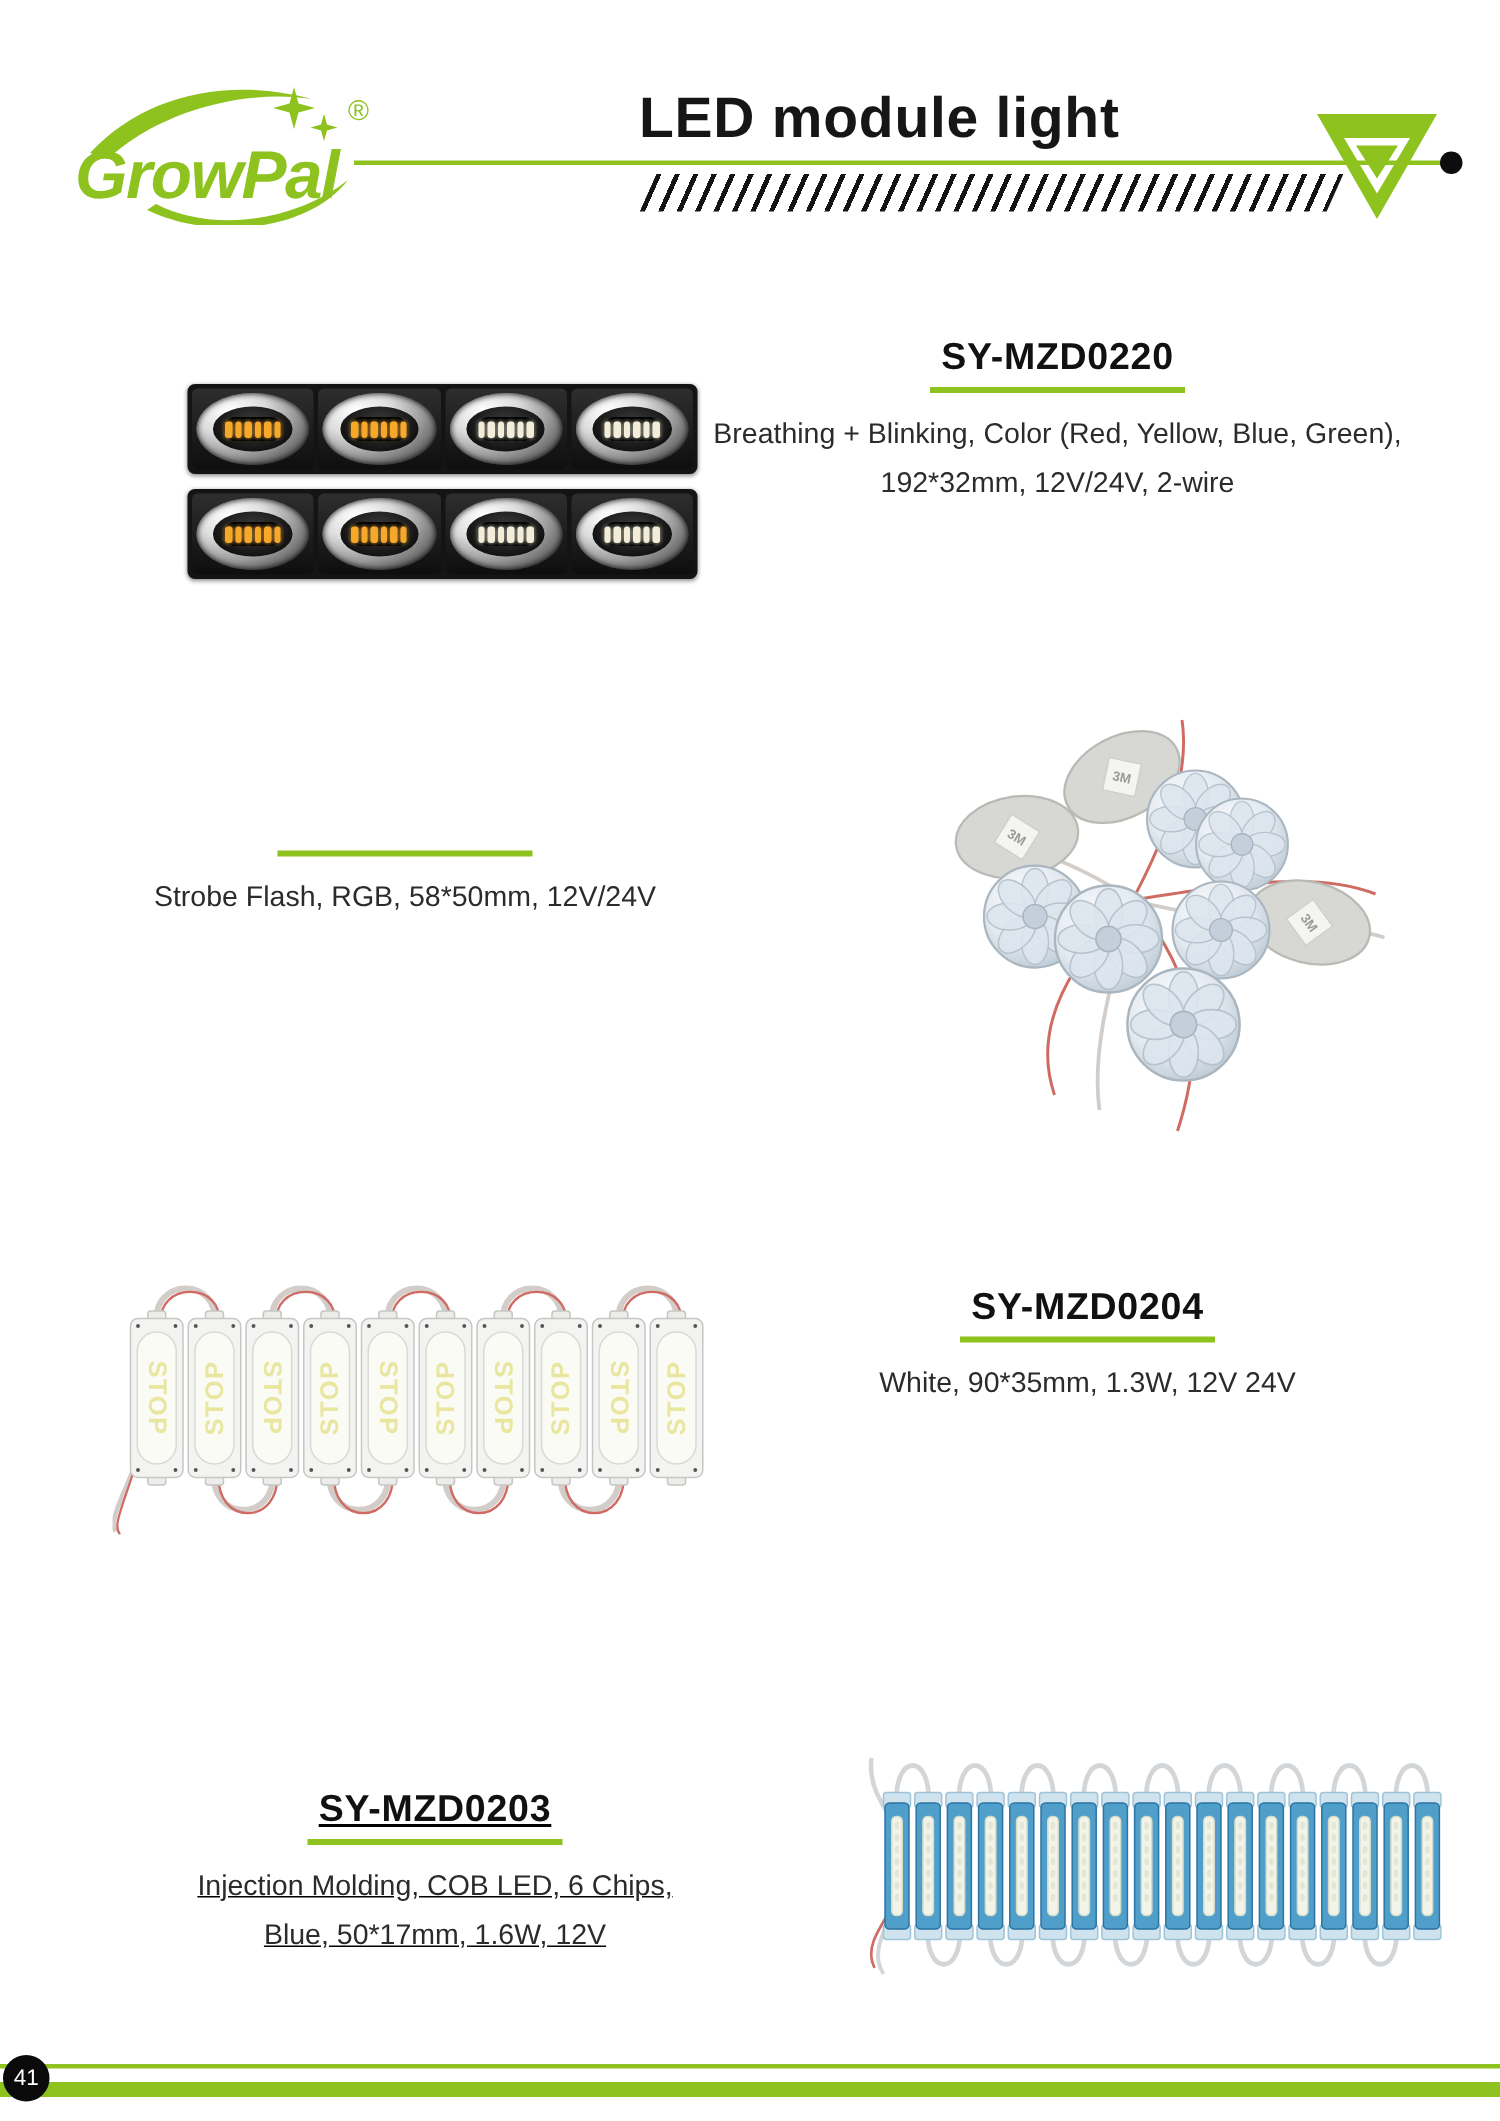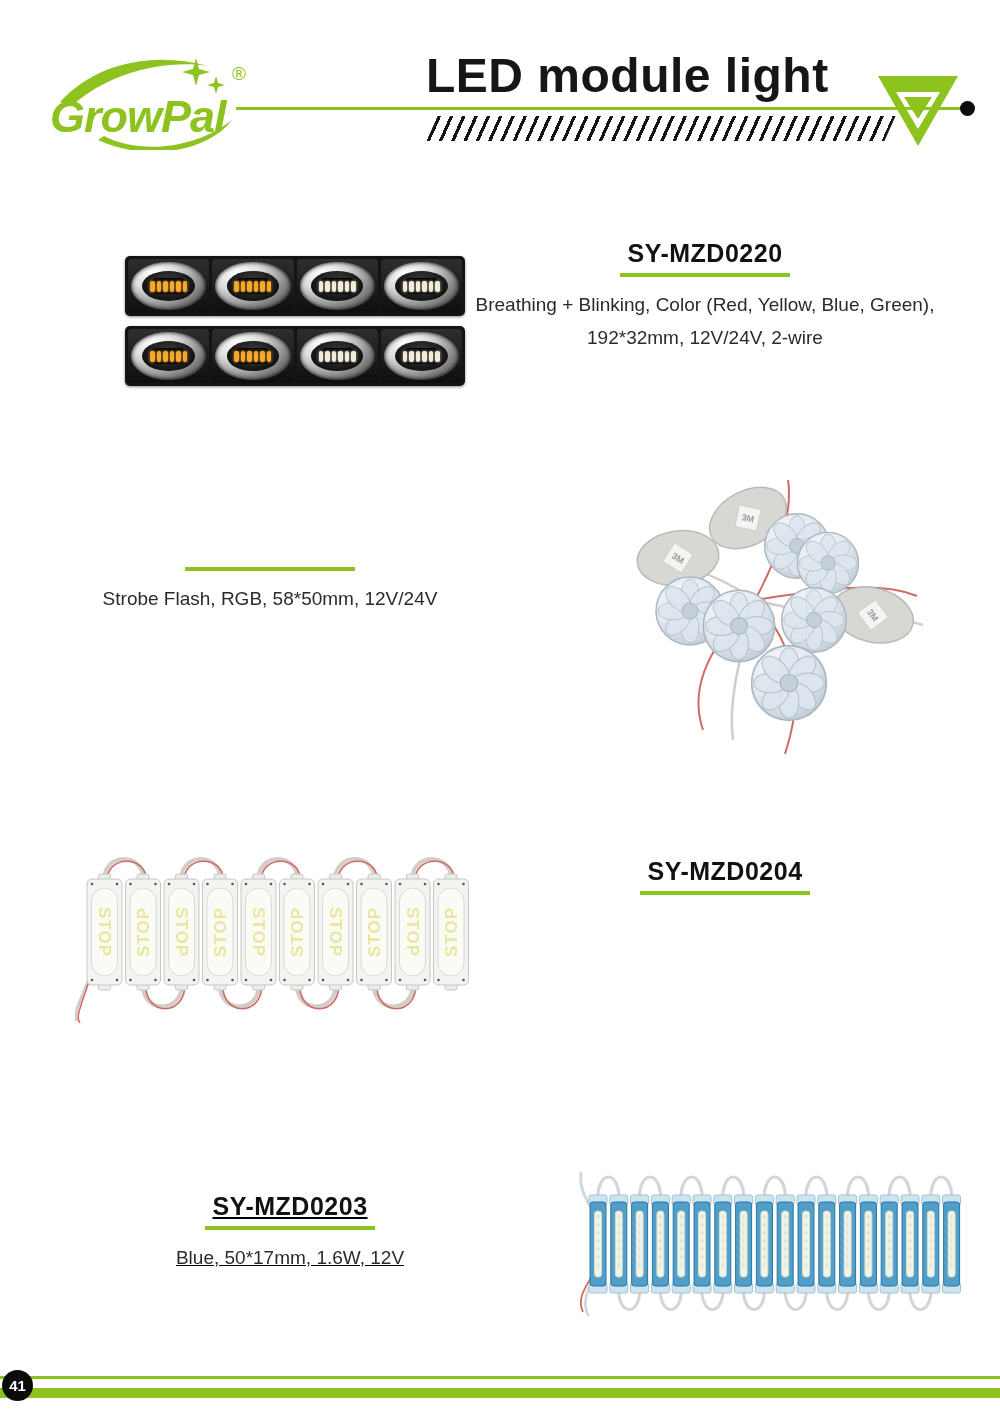--- a/index.html
+++ b/index.html
@@ -2,21 +2,21 @@
 <html><head>
 <meta charset="utf-8">
 <style>
   :root{ --green:#8dc21f; --ink:#161616; --body:#2b2b2b; }
   *{box-sizing:border-box;}
   body{margin:0;background:#ffffff;font-family:"Liberation Sans",sans-serif;}
   .page{position:relative;width:1000px;height:1414px;margin:0 auto;background:#fff;overflow:hidden;}
 
   
   .logo-svg{position:absolute;left:46px;top:50px;width:212px;height:100px;}
-  .page-title{position:absolute;left:426px;top:48px;margin:0;font-size:48px;font-weight:bold;color:var(--ink);letter-spacing:0.5px;white-space:nowrap;}
+  .page-title{position:absolute;left:426px;top:58px;margin:0;font-size:38px;font-weight:bold;color:var(--ink);letter-spacing:0.5px;white-space:nowrap;}
   .header-rule{position:absolute;left:236px;top:107px;width:731px;height:3px;background:var(--green);z-index:3;}
   .header-dot{position:absolute;left:960px;top:101px;width:15px;height:15px;border-radius:50%;background:#0d0d0d;z-index:4;}
   .triangle-svg{position:absolute;left:876px;top:72px;width:84px;height:78px;z-index:2;}
   .slashes{position:absolute;left:432px;top:116px;width:458px;height:25px;
     background:repeating-linear-gradient(90deg,#141414 0 3.5px,transparent 3.5px 12.3px);
     transform:skewX(-24deg);}
 
   
   .product{position:absolute;text-align:center;}
   .code{font-size:25px;font-weight:bold;color:#111;letter-spacing:0.5px;}
@@ -35,21 +35,21 @@
     background:radial-gradient(ellipse at 50% 38%,#3d3d3d,#121212 72%);
     display:flex;align-items:center;justify-content:center;}
   .chipbar{width:74%;height:16px;background:#090909;border:1px solid #000;border-radius:8px;
     display:flex;align-items:center;justify-content:center;gap:2px;}
   .chip{width:7px;height:11px;border-radius:2px;}
 
   
   .footer-thin{position:absolute;left:0;top:1376px;width:1000px;height:3px;background:var(--green);}
   .footer-thick{position:absolute;left:0;top:1388px;width:1000px;height:10px;background:var(--green);}
   .page-badge{position:absolute;left:2px;top:1370px;width:31px;height:31px;border-radius:50%;
-    background:#0b0b0b;color:#fff;font-size:15px;font-weight:bold;
+    background:#0b0b0b;color:#fff;font-size:15px;font-weight:normal;
     display:flex;align-items:center;justify-content:center;z-index:5;}
 </style>
 </head>
 <body>
 
 <div class="page">
 
   <svg class="logo-svg" viewBox="0 0 212 100">
     <path d="M14,52 C50,13 106,1 162,16 C118,9 60,24 26,56 Z" fill="#8dc21f"></path>
     <path d="M150,8 L153,19 L164,22 L153,25 L150,36 L147,25 L136,22 L147,19 Z" fill="#8dc21f"></path>
@@ -182,21 +182,21 @@
                 <div class="chip" style="background: rgb(242, 236, 217); box-shadow: rgba(255, 255, 230, 0.8) 0px 0px 3px;"></div>
                 <div class="chip" style="background: rgb(242, 236, 217); box-shadow: rgba(255, 255, 230, 0.8) 0px 0px 3px;"></div>
                 <div class="chip" style="background: rgb(242, 236, 217); box-shadow: rgba(255, 255, 230, 0.8) 0px 0px 3px;"></div>
               </div>
             </div>
           </div>
         </div>
       </div>
     </div>
 
-  <section class="product" style="left:475px;top:239px;width:460px;">
+  <section class="product" style="left:475px;top:224px;width:460px;">
     <div class="code">SY-MZD0220</div>
     <div class="underline"></div>
     <div class="desc">Breathing + Blinking, Color (Red, Yellow, Blue, Green),</div>
     <div class="desc">192*32mm, 12V/24V, 2-wire</div>
   </section>
 
   <section class="product" style="left:70px;top:562px;width:400px;">
     <div class="underline"></div>
     <div class="desc">Strobe Flash, RGB, 58*50mm, 12V/24V</div>
   </section>
@@ -441,25 +441,27 @@
         <circle cx="388.5" cy="41" r="1.3" fill="#555"></circle>
         <circle cx="363.5" cy="137" r="1.3" fill="#555"></circle>
         <circle cx="388.5" cy="137" r="1.3" fill="#555"></circle>
         <text font-size="17" font-weight="bold" fill="#e9e6a0" text-anchor="middle" dominant-baseline="central" letter-spacing="1" transform="translate(376 89) rotate(-90)">STOP</text>
       </g>
     </svg>
 
   <section class="product" style="left:525px;top:857px;width:400px;">
     <div class="code">SY-MZD0204</div>
     <div class="underline"></div>
+    <div class="desc">White, 90*35mm, 1.3W, 12V 24V</div>
   </section>
 
   <section class="product" style="left:90px;top:1192px;width:400px;text-decoration:underline;">
     <div class="code">SY-MZD0203</div>
     <div class="underline"></div>
+    <div class="desc">Injection Molding, COB LED, 6 Chips,</div>
     <div class="desc">Blue, 50*17mm, 1.6W, 12V</div>
   </section>
 
   <svg class="img-box" id="blue-svg" viewBox="0 0 400 170" style="left:577px;top:1158px;width:400px;height:170px;">
       <path d="M 21 46 C 18 10, 44.8 10, 41.8 46" stroke="#d3d6d8" stroke-width="3.2" fill="none"></path>
       <path d="M 41.8 126 C 38.8 160, 65.6 160, 62.6 126" stroke="#d3d6d8" stroke-width="3.2" fill="none"></path>
       <path d="M 62.6 46 C 59.6 10, 86.4 10, 83.4 46" stroke="#d3d6d8" stroke-width="3.2" fill="none"></path>
       <path d="M 83.4 126 C 80.4 160, 107.2 160, 104.2 126" stroke="#d3d6d8" stroke-width="3.2" fill="none"></path>
       <path d="M 104.2 46 C 101.2 10, 128 10, 125 46" stroke="#d3d6d8" stroke-width="3.2" fill="none"></path>
       <path d="M 125 126 C 122 160, 148.8 160, 145.8 126" stroke="#d3d6d8" stroke-width="3.2" fill="none"></path>

